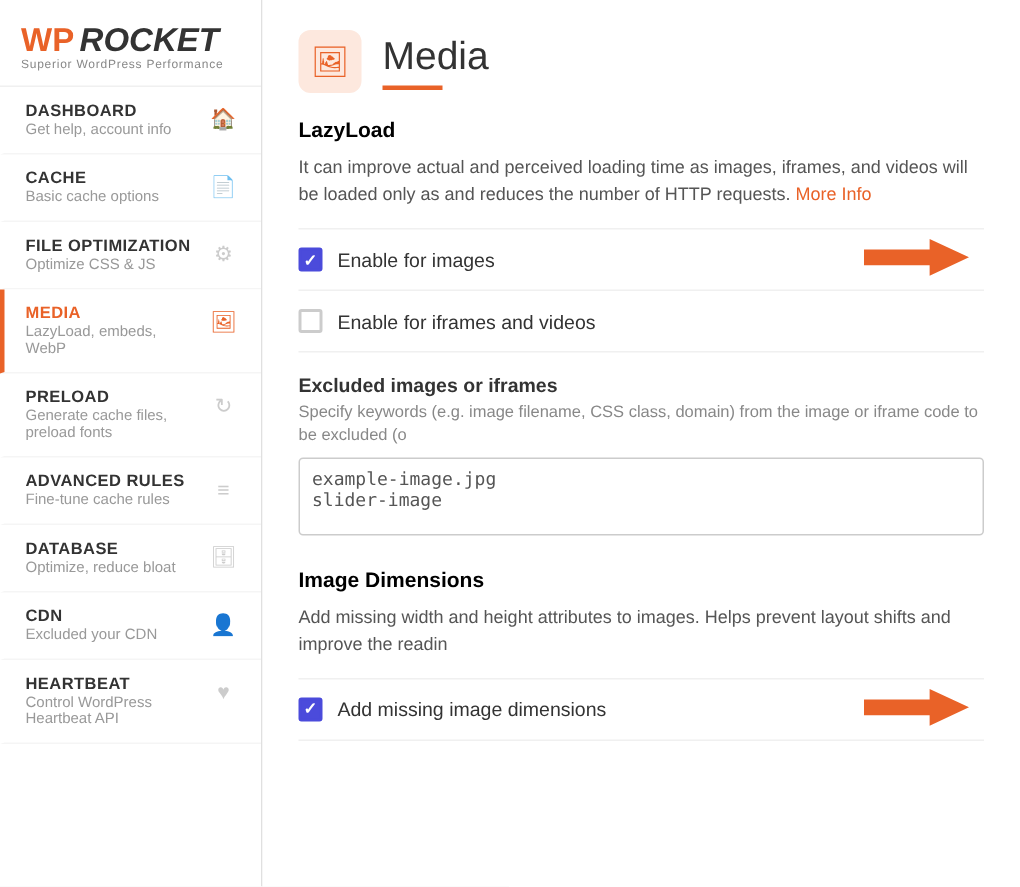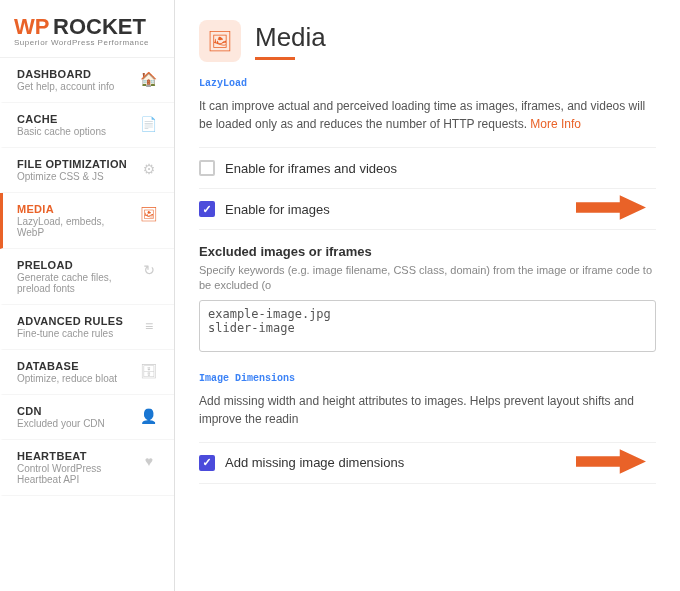--- a/index.html
+++ b/index.html
@@ -16,21 +16,21 @@
       height: 591px;
       overflow-y: auto;
     }
 
     .sidebar-logo {
       padding: 14px 14px 10px 14px;
       border-bottom: 1px solid #f0f0f0;
     }
 
     .logo-wp { color: #e96228; font-size: 22px; font-weight: 900; }
-    .logo-rocket { color: #333; font-size: 22px; font-weight: 900; }
+    .logo-rocket { color: #333; font-size: 22px; font-weight: 900; font-style: italic; }
     .logo-sub { font-size: 8px; color: #888; display: block; margin-top: -2px; letter-spacing: 0.5px; }
 
     .sidebar-item {
       display: flex;
       align-items: flex-start;
       padding: 10px 14px;
       cursor: pointer;
       border-left: 3px solid transparent;
       border-bottom: 1px solid #f5f5f5;
     }
@@ -95,26 +95,25 @@
       color: #333;
     }
     .page-title-underline {
       height: 3px;
       width: 40px;
       background: #e96228;
       margin-top: 4px;
     }
 
     .section-title {
-      color: #3b82f6;
-      font-size: 10px;
+      color: #000000;
+      font-size: 14px;
       font-weight: 700;
       margin-bottom: 8px;
       margin-top: 8px;
-      font-family: Liberation Mono, monospace;
     }
 
     .section-desc {
       font-size: 12px;
       color: #555;
       margin-bottom: 14px;
       line-height: 1.5;
     }
     .section-desc a { color: #e96228; text-decoration: none; }
 
@@ -286,35 +285,35 @@
   </div>
 
   <div>
     <div class="section-title">LazyLoad</div>
     <p class="section-desc">
       <span>It can improve actual and perceived loading time as images, iframes, and videos will be loaded only as and reduces the number of HTTP requests.</span>
       <a href="#">More Info</a>
     </p>
 
     <div id="lazyload-options-container">
-        <div class="option-row" style="position: relative;">
-    <label class="checkbox-wrapper">
-      <div class="checkbox "></div>
-      <span class="option-label">Enable for iframes and videos</span>
-    </label>
-
-  </div>
         <div class="option-row" style="position: relative;">
     <label class="checkbox-wrapper">
       <div class="checkbox checked"></div>
       <span class="option-label">Enable for images</span>
     </label>
     <span style="position:absolute;right:10px;top:50%;transform:translateY(-50%);"><svg class="big-arrow" viewBox="0 0 80 32" xmlns="http://www.w3.org/2000/svg">
     <polygon points="80,16 50,2 50,10 0,10 0,22 50,22 50,30" fill="#e96228"></polygon>
   </svg></span>
+  </div>
+        <div class="option-row" style="position: relative;">
+    <label class="checkbox-wrapper">
+      <div class="checkbox "></div>
+      <span class="option-label">Enable for iframes and videos</span>
+    </label>
+
   </div>
       </div>
 
     <div class="excluded-section">
       <div class="excluded-label">Excluded images or iframes</div>
       <div class="excluded-sub">Specify keywords (e.g. image filename, CSS class, domain) from the image or iframe code to be excluded (o</div>
       <textarea class="excluded-textarea" placeholder="example-image.jpg
 slider-image" style="">example-image.jpg
 slider-image</textarea>
     </div>

